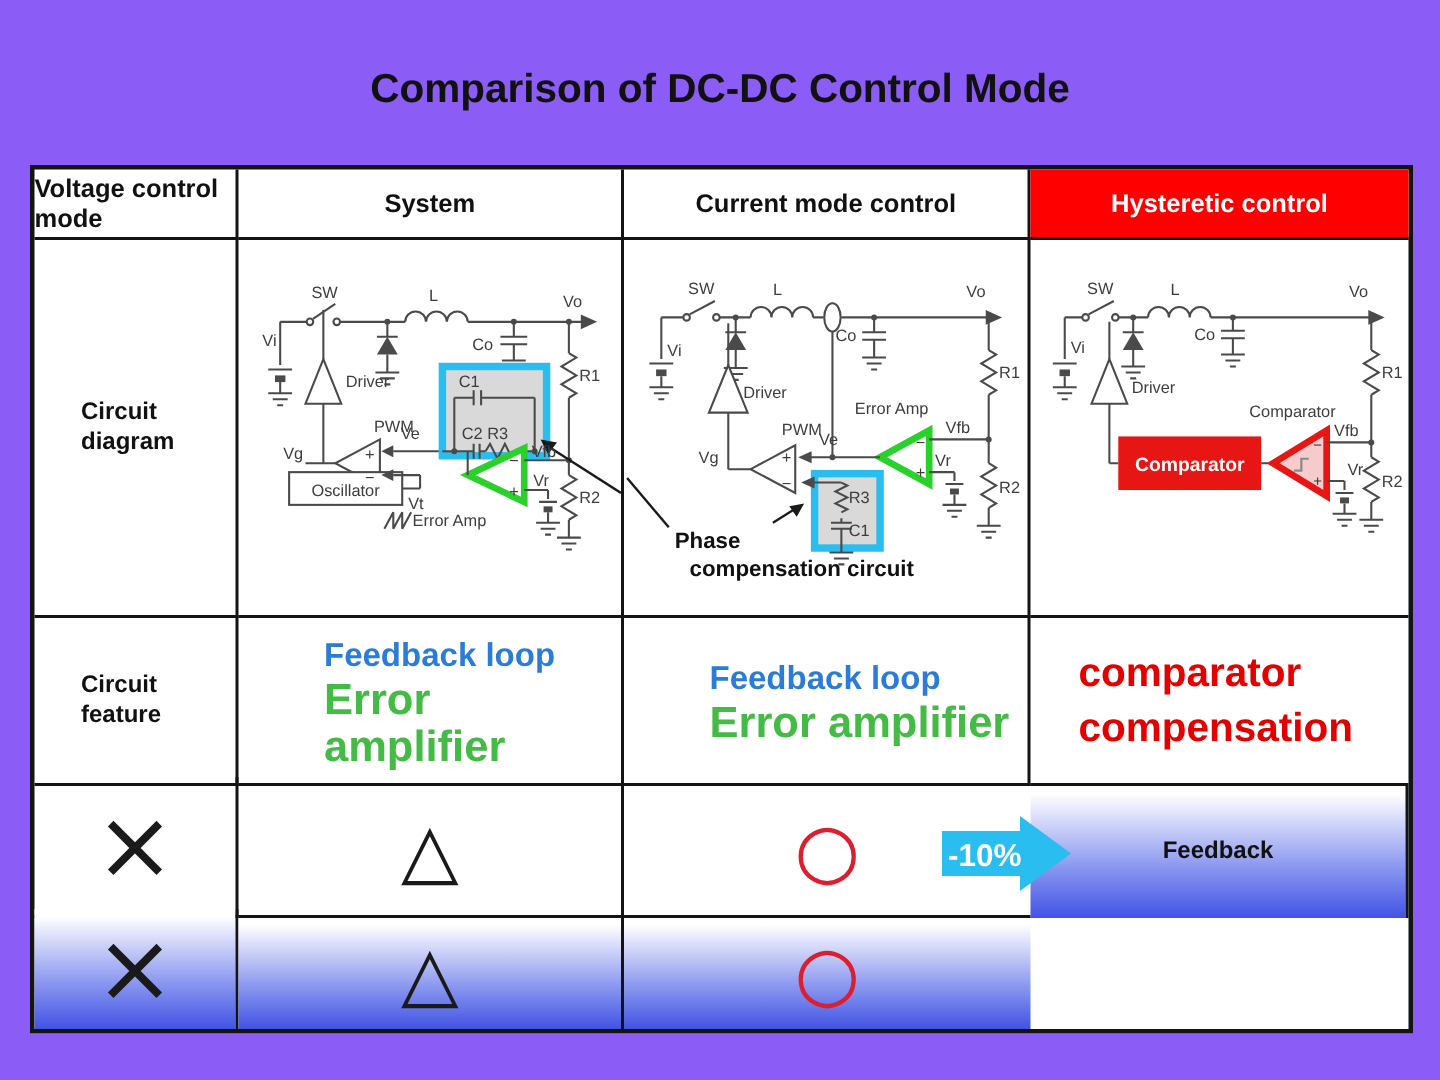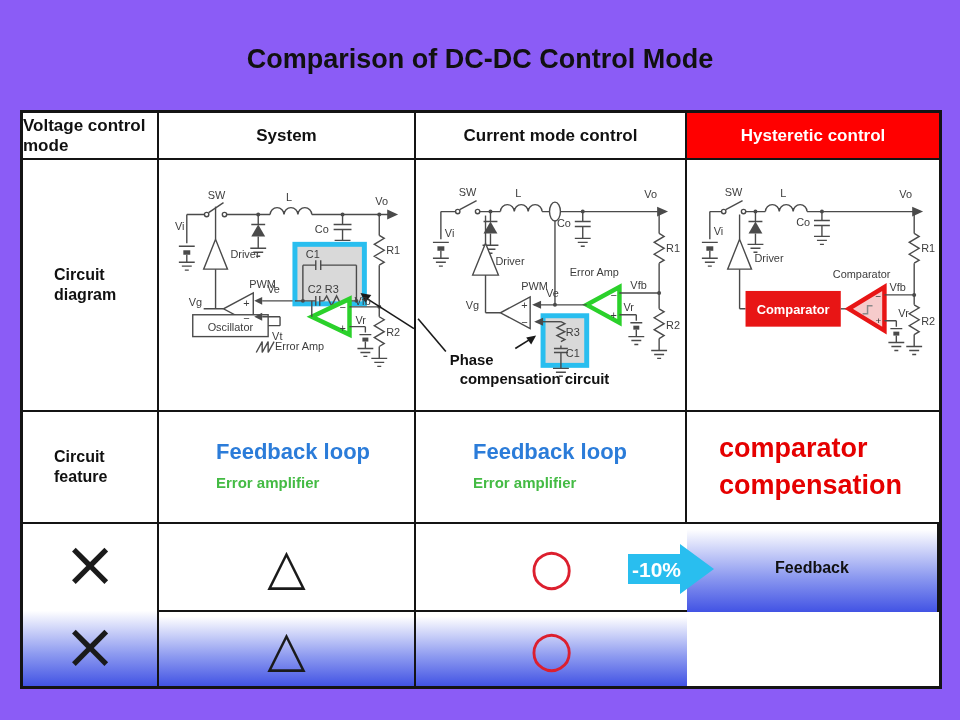--- a/index.html
+++ b/index.html
@@ -17,21 +17,21 @@
   .cell.last-col{border-right:none;}
   .cell.last-row{border-bottom:none;}
   .hd{font-size:17px;font-weight:bold;color:#111;}
   .hd-red{background:#FF0000;color:#ffffff;}
   .rl{font-size:16px;font-weight:bold;color:#111;text-align:left;line-height:20px;}
   .rl .wrap2{max-width:72px;}
   .diagcell{align-items:stretch;justify-content:stretch;}
   .diagcell svg{display:block;width:100%;height:100%;}
   .feat{flex-direction:column;align-items:flex-start;justify-content:center;padding-left:57px;}
   .feat .l1{font-size:22px;font-weight:bold;color:#2B7CD9;line-height:31px;}
-  .feat .l2{font-size:15px;font-weight:bold;color:#44BB44;line-height:31px;}
+  .feat .l2{font-size:29px;font-weight:bold;color:#44BB44;line-height:31px;}
   .feat-red{flex-direction:column;align-items:flex-start;justify-content:center;padding-left:32px;}
   .feat-red .l1,.feat-red .l2{font-size:27px;font-weight:bold;color:#E50000;line-height:37px;}
   .sym{font-family:"DejaVu Sans",sans-serif;color:#1a1a1a;}
   .sym-x{font-size:64px;font-weight:normal;margin-top:-6px;}
   .sym-tri{font-size:50px;}
   .sym-circ{font-size:50px;color:#DC1F2E;}
   .grad{background:linear-gradient(180deg,#ffffff 6%,#8d9af0 60%,#4253e4 100%);}
   .arrow10{position:absolute;left:628px;top:544px;width:86px;height:50px;z-index:5;}
   .svgtext{fill:#3d3d3d;font-family:"Liberation Sans",sans-serif;font-size:11px;}
   .wire{stroke:#4a4a4a;stroke-width:1.4;fill:none;}

